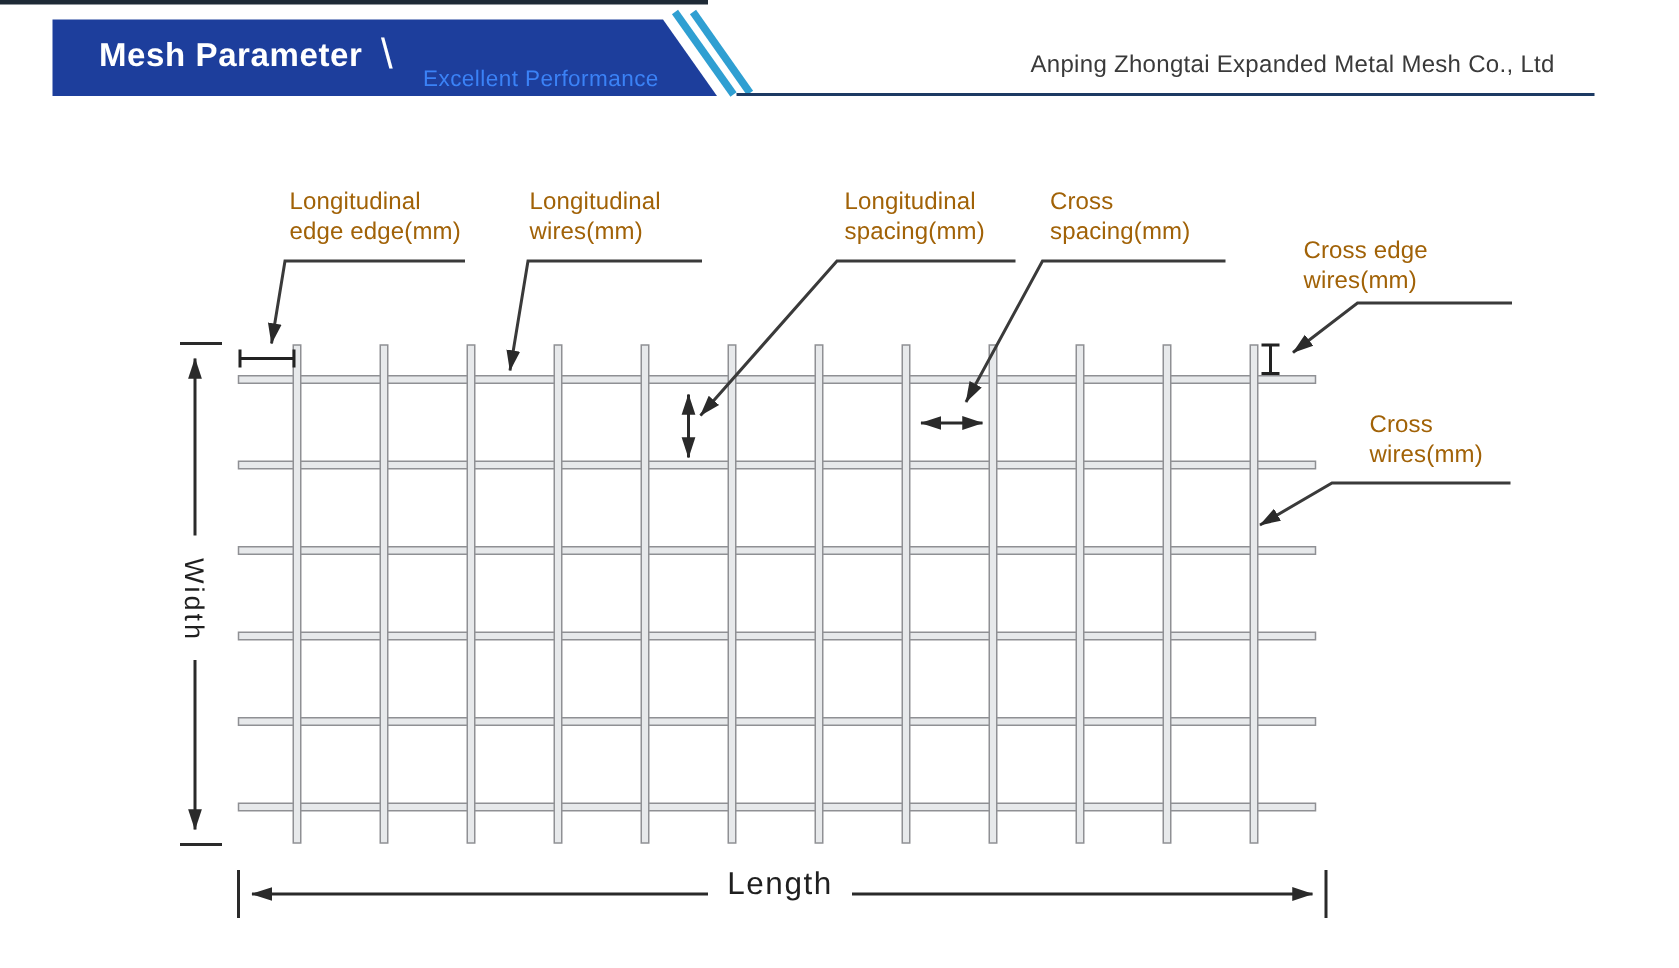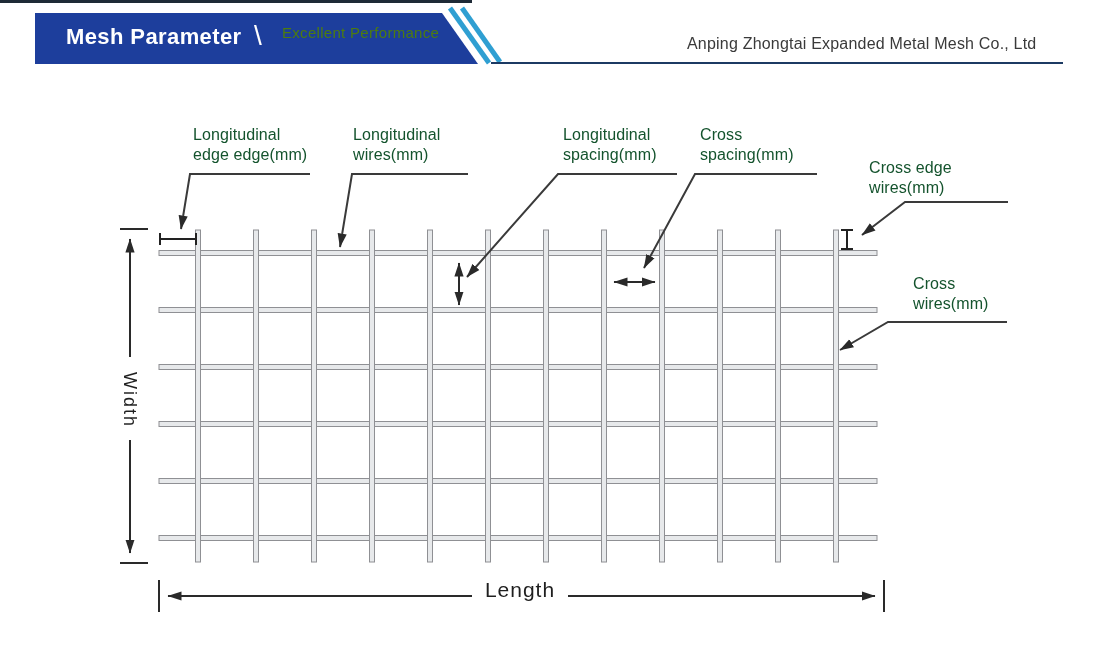--- a/index.html
+++ b/index.html
@@ -4,23 +4,23 @@
 <style>
   html,body{margin:0;padding:0;}
   body{
     width:1119px;height:645px;position:relative;overflow:hidden;
     background:#ffffff;font-family:"Liberation Sans",sans-serif;
   }
   #vector-layer{position:absolute;left:0;top:0;z-index:0;}
   .txt{position:absolute;z-index:2;white-space:nowrap;}
   .banner-title{left:66px;top:24px;font-size:22px;font-weight:bold;color:#ffffff;letter-spacing:.4px;text-align:right;}
   .banner-sep{left:254px;top:20px;font-size:28px;font-weight:300;color:#ffffff;}
-  .banner-sub{left:282px;top:24px;font-size:15px;color:#4d7c0f;letter-spacing:.3px;}
+  .banner-sub{left:282px;top:44px;font-size:15px;color:#3b82f6;letter-spacing:.3px;}
   .company{left:687px;top:35px;font-size:16px;color:#3a3a3a;letter-spacing:.2px;}
-  .lbl{font-size:16px;line-height:20px;color:#14532d;letter-spacing:.1px;}
+  .lbl{font-size:16px;line-height:20px;color:#a16207;letter-spacing:.1px;}
   .lbl span{display:block;}
   .lbl-1{left:193px;top:125px;}
   .lbl-2{left:353px;top:125px;}
   .lbl-3{left:563px;top:125px;}
   .lbl-4{left:700px;top:125px;}
   .lbl-5{left:869px;top:158px;}
   .lbl-6{left:913px;top:274px;}
   .width-lbl{left:129px;top:400px;transform:translate(-50%,-50%) rotate(90deg);
     font-size:18px;letter-spacing:2px;color:#1f1f1f;}
   .length-lbl{left:520px;top:590px;transform:translate(-50%,-50%);

